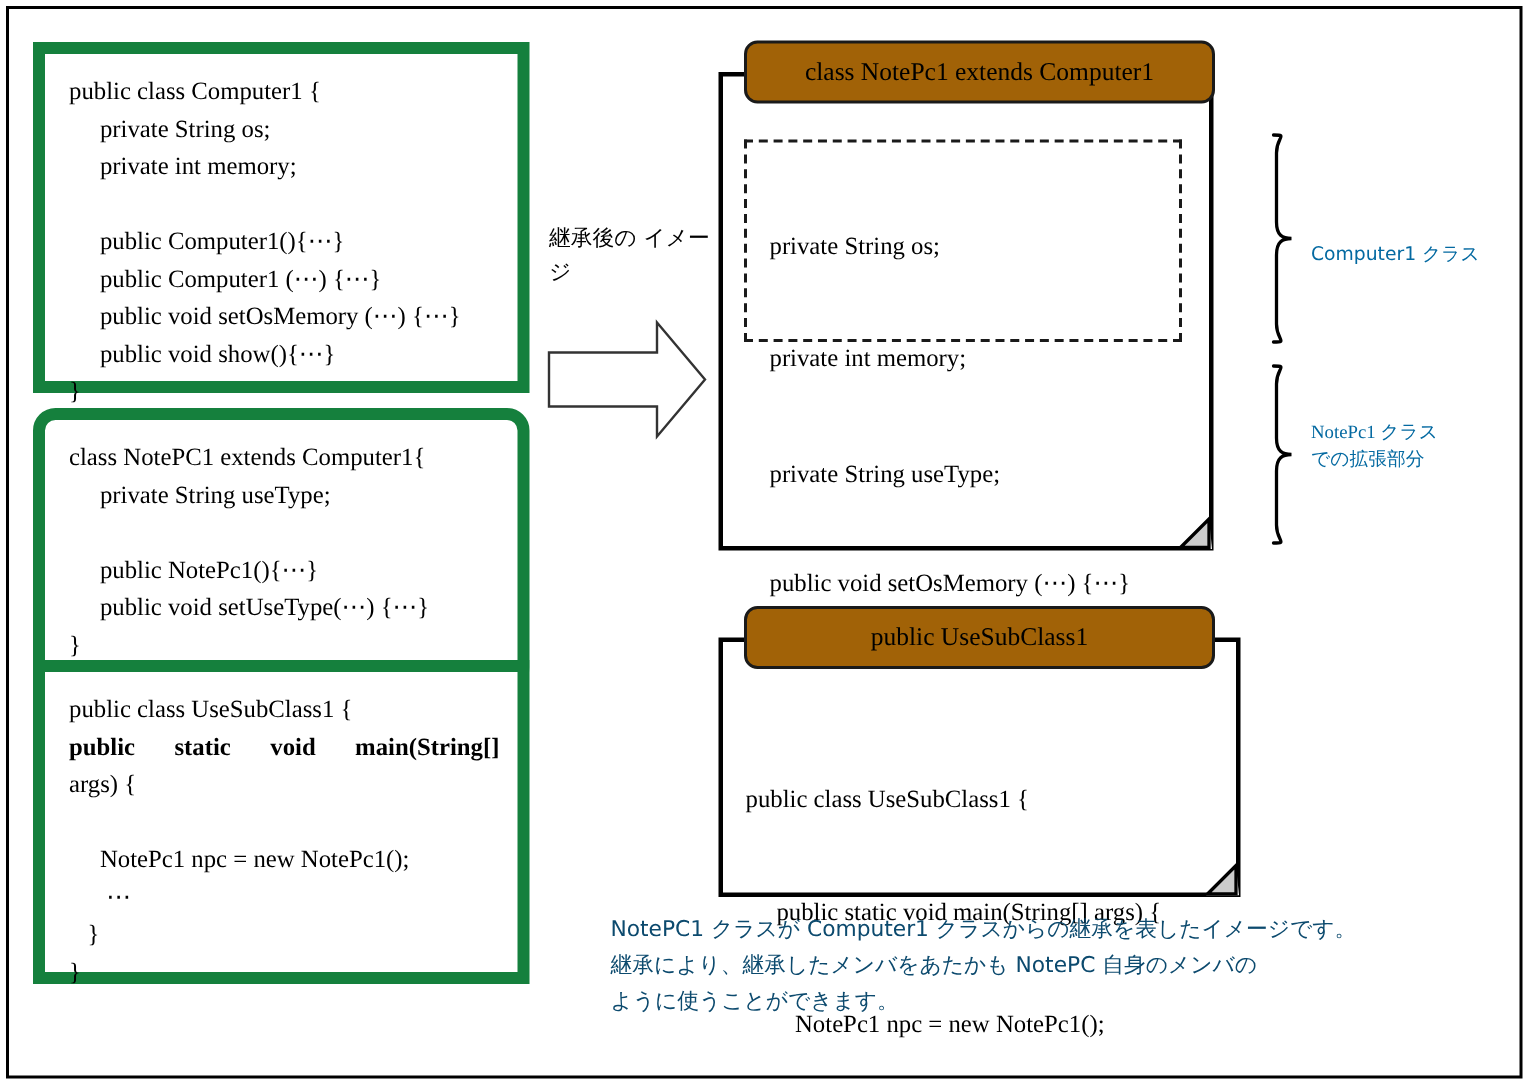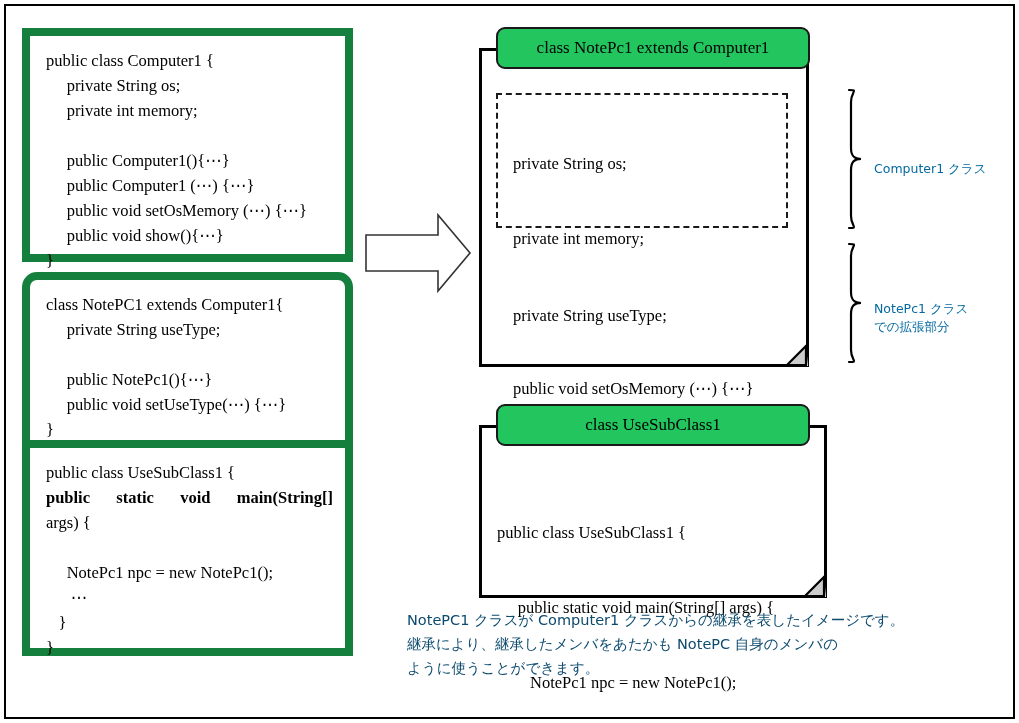--- a/index.html
+++ b/index.html
@@ -92,21 +92,21 @@
   }
   .dogear {
     position: absolute;
     right: -2px;
     bottom: -2px;
     width: 26px;
     height: 26px;
   }
   .card-title {
     position: absolute;
-    background: #22c55e;
+    background: #a16207;
     border: 2px solid #1a1a1a;
     border-radius: 9px;
     text-align: center;
     font-size: 17px;
     line-height: 38px;
     height: 42px;
     box-sizing: border-box;
     z-index: 3;
   }
   .doc-lines {
@@ -144,21 +144,21 @@
     position: absolute;
     font-family: "DejaVu Sans", sans-serif;
     font-size: 12.5px;
     line-height: 18px;
     color: #0369a1;
     white-space: pre-line;
   }
   #brace-computer      { left: 845px; top: 88px;  width: 26px; height: 142px; }
   #brace-computer-lbl  { left: 874px; top: 160px; width: 140px; }
   #brace-notepc        { left: 845px; top: 242px; width: 26px; height: 122px; }
-  #brace-notepc-lbl    { left: 874px; top: 300px; width: 140px; }
+  #brace-notepc-lbl    { left: 874px; top: 279px; width: 140px; font-family: Liberation Serif, serif; }
 
   
   #caption {
     position: absolute;
     left: 407px;
     top: 608px;
     width: 600px;
     font-family: "DejaVu Sans", sans-serif;
     font-size: 14.5px;
     line-height: 24px;
@@ -204,20 +204,22 @@
       <div class="ln just">public  static  void  main(String[]</div>
       <div class="ln">args) {</div>
       <div class="ln blank"></div>
       <div class="ln">     NotePc1 npc = new NotePc1();</div>
       <div class="ln">      ⋯</div>
       <div class="ln">   }</div>
       <div class="ln">}</div>
     </div>
   </div>
 
+  <div id="arrow-label">継承後の
+イメージ</div>
   <div id="arrow-wrap">
     <svg width="112" height="82" viewBox="0 0 112 82">
       <polygon points="4,23 76,23 76,3 108,41 76,79 76,59 4,59" fill="#ffffff" stroke="#333333" stroke-width="1.6"></polygon>
     </svg>
   </div>
 
   <div class="doc-card" id="card-notepc">
     <div class="doc-body">
       <svg class="dogear" viewBox="0 0 26 26">
         <polygon points="26,26 4,26 24,6" fill="#ffffff" stroke="none"></polygon>
@@ -249,21 +251,21 @@
       </svg>
     </div>
     <div class="doc-lines" id="usesub-lines">
       <div class="ln">public class UseSubClass1 {</div>
       <div class="ln">     public static void main(String[] args) {</div>
       <div class="ln">        NotePc1 npc = new NotePc1();</div>
       
       
       
     </div>
-    <div class="card-title">class UseSubClass1</div>
+    <div class="card-title">public UseSubClass1</div>
   </div>
 
   <div class="brace" id="brace-computer">
     <svg width="26" height="142" viewBox="0 0 26 142">
       <path d="M4,2 C14,2 6,3 6,14 L6,60 C6,69 10,71 16,71 C10,71 6,73 6,82 L6,128 C6,139 14,140 4,140" fill="none" stroke="#000000" stroke-width="2.2" stroke-linecap="round"></path>
     </svg>
   </div>
   <div class="brace-label" id="brace-computer-lbl">Computer1 クラス</div>
 
   <div class="brace" id="brace-notepc">

